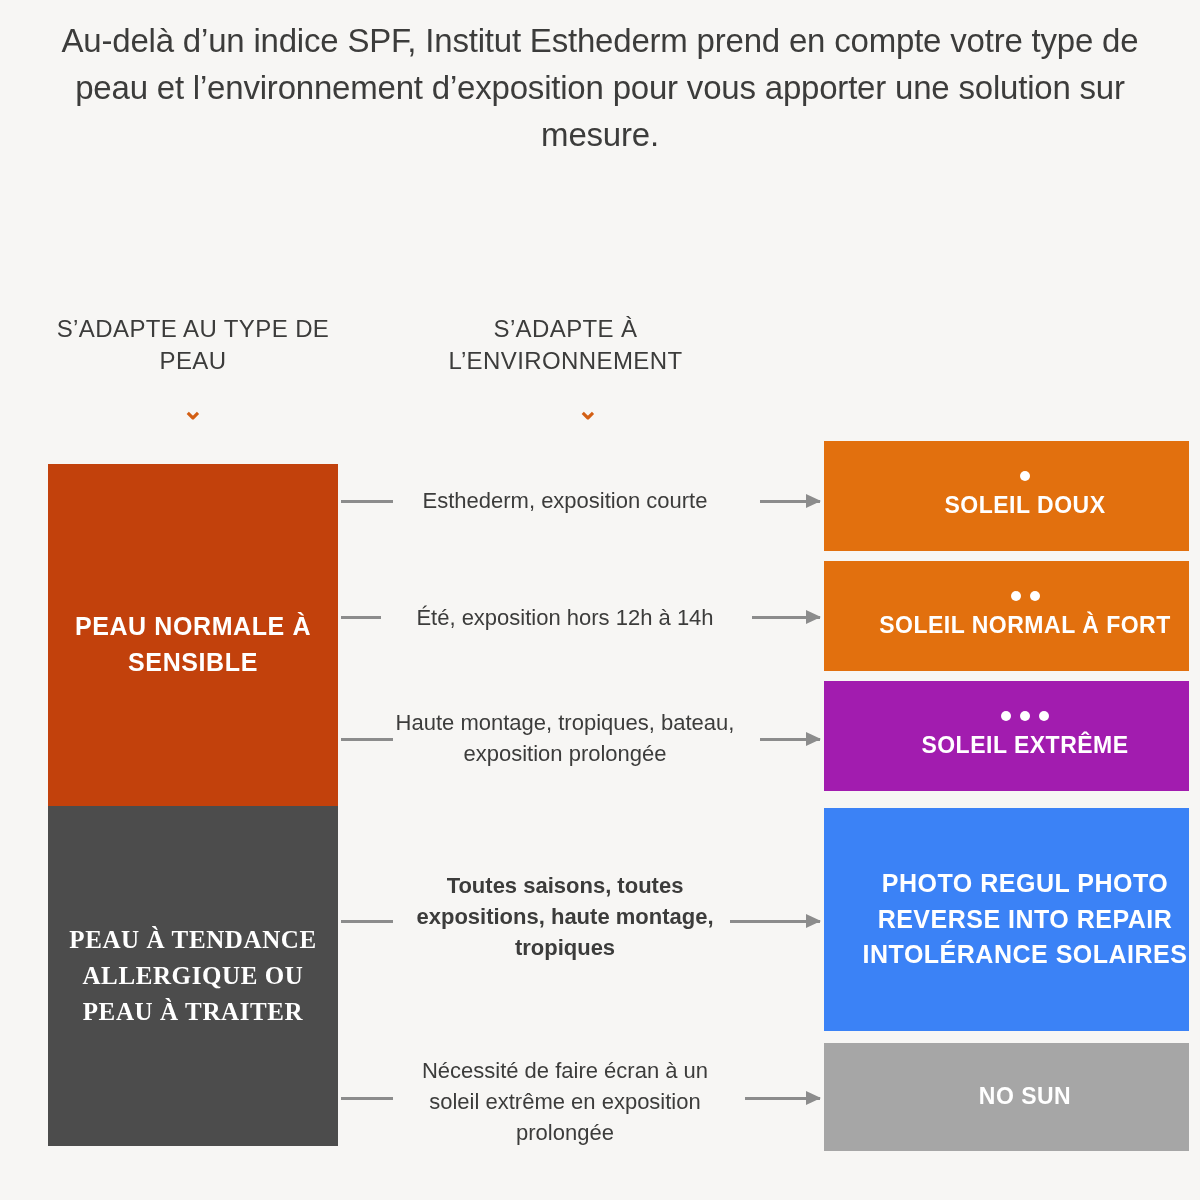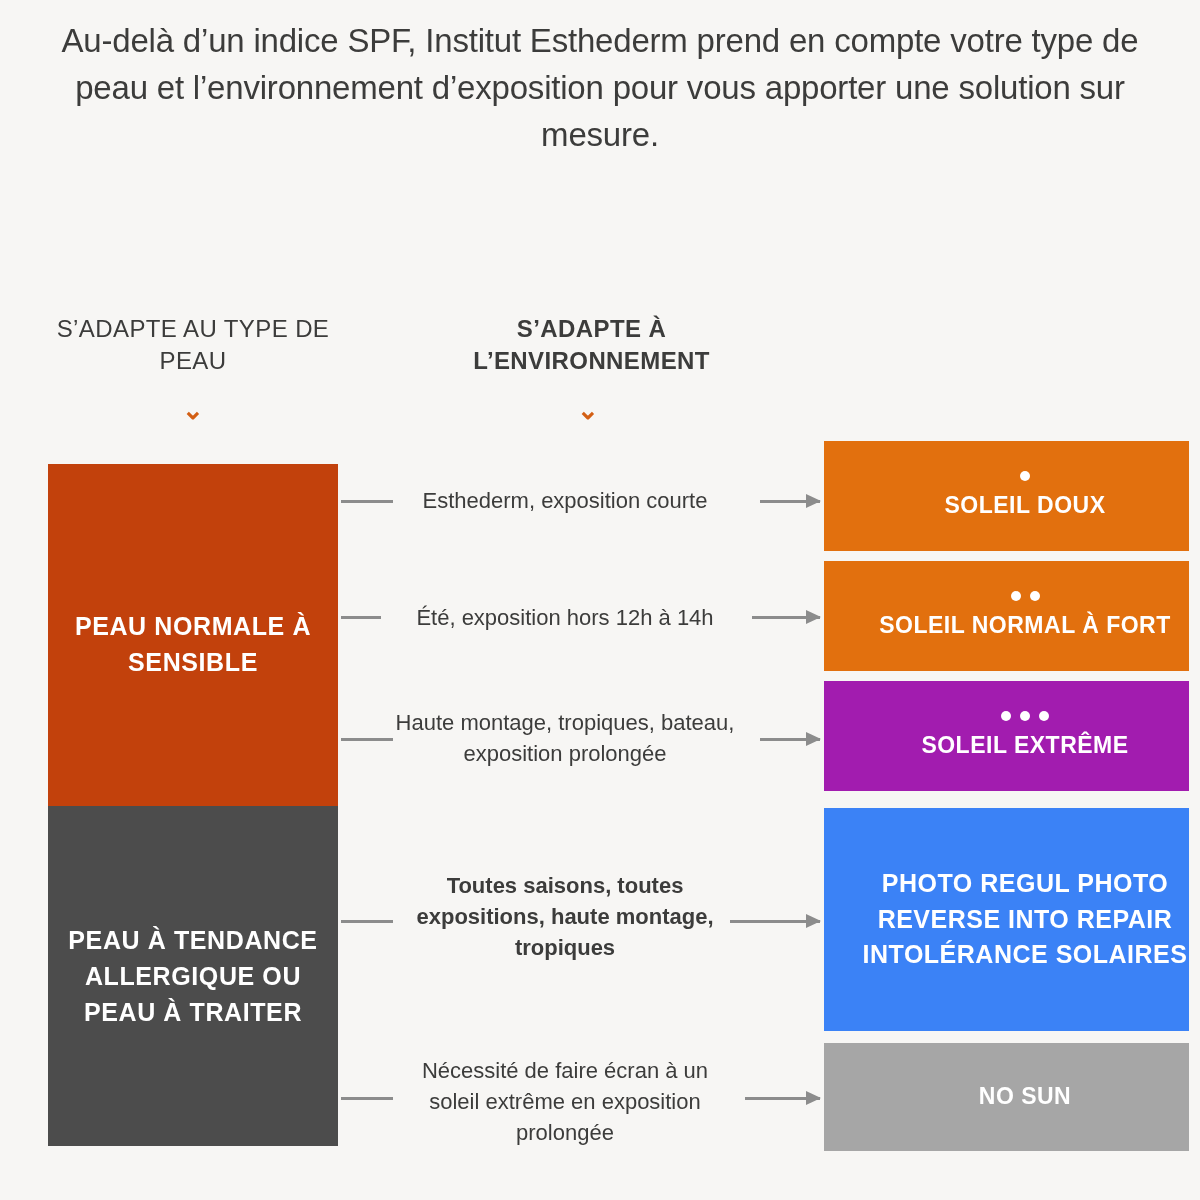--- a/index.html
+++ b/index.html
@@ -38,24 +38,23 @@
     letter-spacing: 0.4px;
     color: #3c3c3b;
     font-weight: normal;
   }
   #head-skin {
     left: 48px;
     top: 313px;
     width: 290px;
   }
   #head-env {
-    left: 429px;
+    left: 403px;
     top: 313px;
     width: 325px;
-    font-weight: bold;
   }
 
   .chev {
     position: absolute;
     width: 30px;
     height: 20px;
     color: #d35f14;
     font-size: 26px;
     line-height: 20px;
     text-align: center;
@@ -84,20 +83,21 @@
     font-size: 25px;
     line-height: 1.45;
     margin-top: 28px;
   }
   #skin-allergy {
     top: 806px;
     height: 340px;
     background: #4c4c4c;
     font-size: 25px;
     line-height: 1.45;
+    font-family: Liberation Serif, serif;
   }
 
   
   .res-block {
     position: absolute;
     left: 824px;
     width: 328px;
     display: flex;
     flex-direction: column;
     align-items: center;

